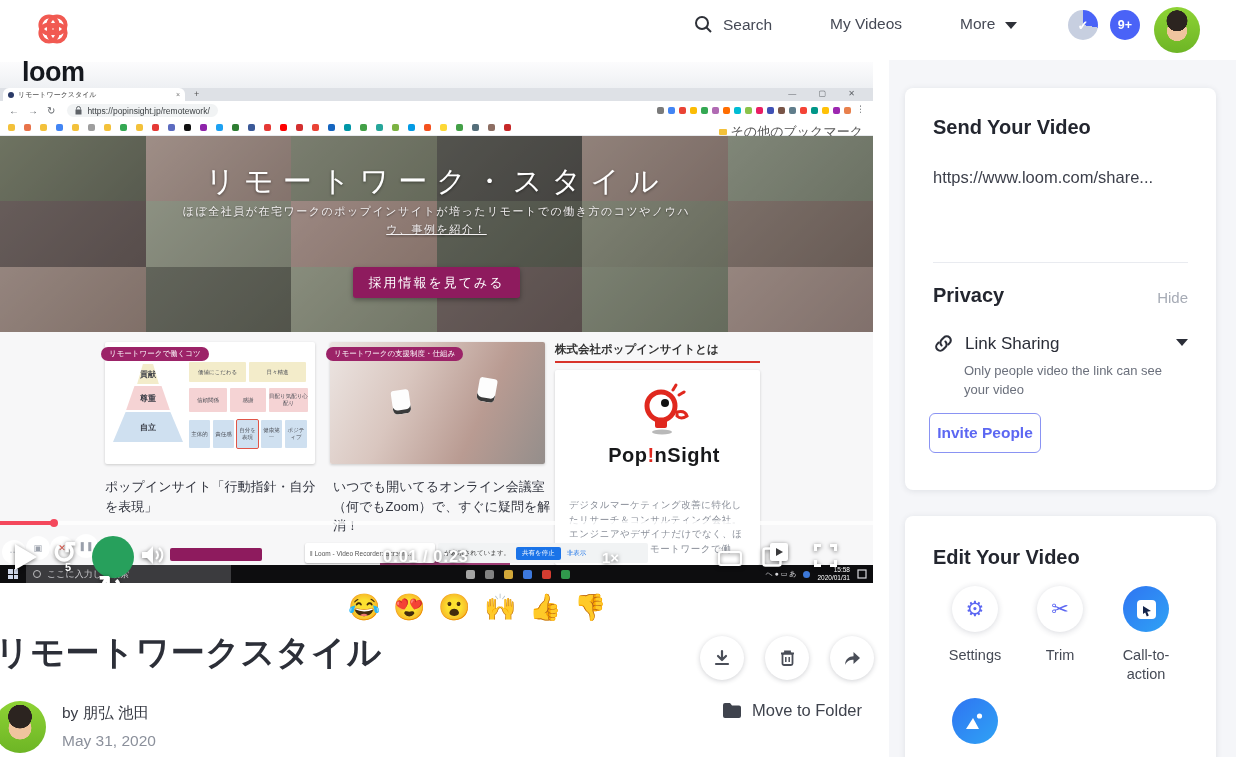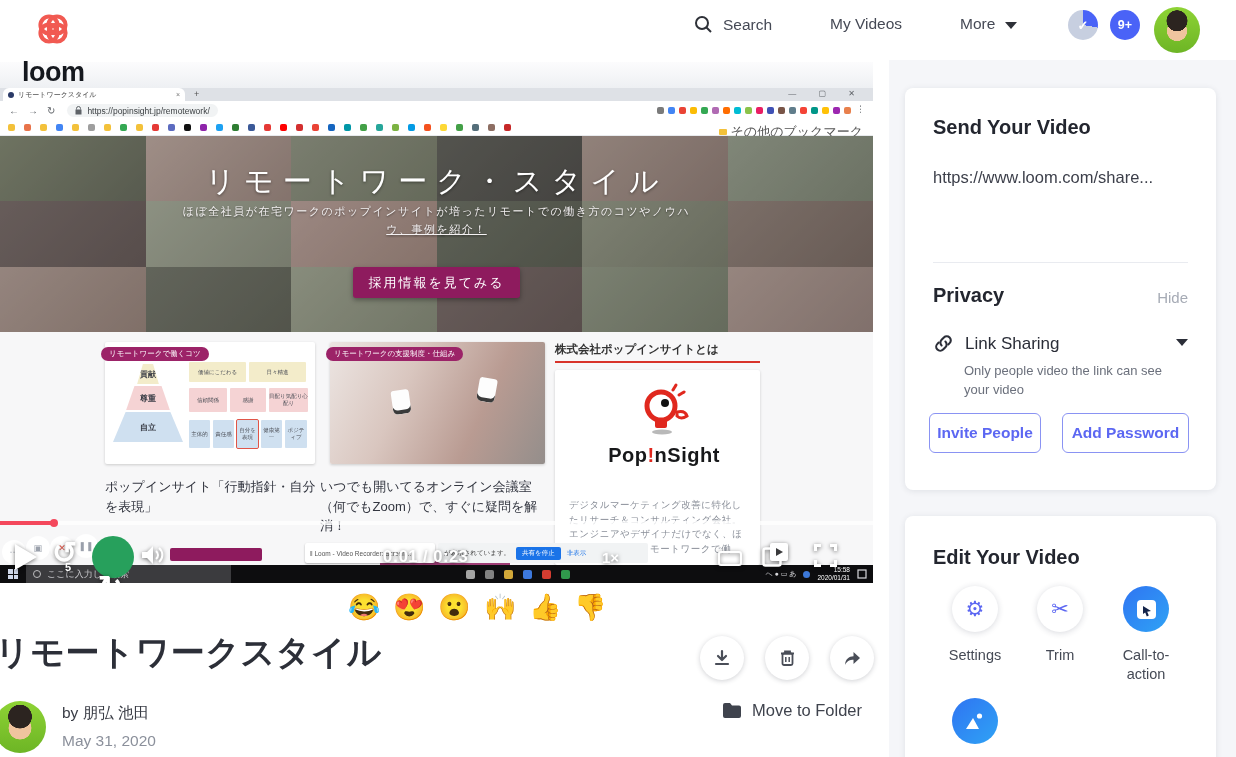--- a/index.html
+++ b/index.html
@@ -342,21 +342,21 @@
       </div>
       <div class="caption" style="left:105px; top:145px; width:212px;">ポップインサイト「行動指針・自分を表現」</div>
 
       <div class="panel-card" style="left:330px; top:10px; width:215px; height:122px;">
         <div class="photo2">
           <div class="cup" style="left:62px; top:48px;"></div>
           <div class="cup" style="left:148px; top:36px; transform:rotate(10deg);"></div>
         </div>
         <div class="panel-badge">リモートワークの支援制度・仕組み</div>
       </div>
-      <div class="caption" style="left:320px; top:145px; width:220px;">いつでも開いてるオンライン会議室（何でもZoom）で、すぐに疑問を解消！</div>
+      <div class="caption" style="left:333px; top:145px; width:220px;">いつでも開いてるオンライン会議室（何でもZoom）で、すぐに疑問を解消！</div>
 
       <div class="company-head" style="left:555px; top:10px; width:205px;">株式会社ポップインサイトとは</div>
       <div class="panel-card" style="left:555px; top:38px; width:205px; height:195px;">
         <svg width="62" height="62" viewBox="0 0 62 62" style="display:block; margin:12px auto 0;">
           <circle cx="28" cy="24" r="14" fill="none" stroke="#e0281e" stroke-width="5"></circle>
           <rect x="22" y="37" width="12" height="9" rx="2" fill="#e0281e"></rect>
           <circle cx="32" cy="21" r="4" fill="#111"></circle>
           <line x1="40" y1="8" x2="43" y2="3" stroke="#e0281e" stroke-width="3" stroke-linecap="round"></line>
           <line x1="46" y1="13" x2="51" y2="10" stroke="#e0281e" stroke-width="3" stroke-linecap="round"></line>
           <path d="M44 30 q8 -2 10 4 q-6 4 -10 0z" fill="none" stroke="#e0281e" stroke-width="3"></path>
@@ -501,21 +501,20 @@
     <div class="linksharing-row">
       <svg width="21" height="21" viewBox="0 0 22 22">
         <path d="M9 13 a4.2 4.2 0 0 1 0 -6 l2.4 -2.4 a4.2 4.2 0 0 1 6 6 l-1.4 1.4" fill="none" stroke="#2b2e38" stroke-width="2.2" stroke-linecap="round"></path>
         <path d="M13 9 a4.2 4.2 0 0 1 0 6 l-2.4 2.4 a4.2 4.2 0 0 1 -6 -6 l1.4 -1.4" fill="none" stroke="#2b2e38" stroke-width="2.2" stroke-linecap="round"></path>
       </svg>
       <span class="linksharing-label">Link Sharing</span>
       <span class="ls-caret"></span>
     </div>
     <div class="ls-desc">Only people video the link can see your video</div>
     <button class="outline-btn" style="left:24px; width:112px;">Invite People</button>
-    <button class="outline-btn" style="left:157px; width:127px;">Add Password</button>
   </div>
 
   <div class="card card2">
     <h2 style="left:28px; top:30px;">Edit Your Video</h2>
     <div class="tool" style="left:25px; top:70px;">
       <div class="tool-circle white">
           <span>⚙</span>
         </div>
       <div class="tool-label">Settings</div>
     </div>

